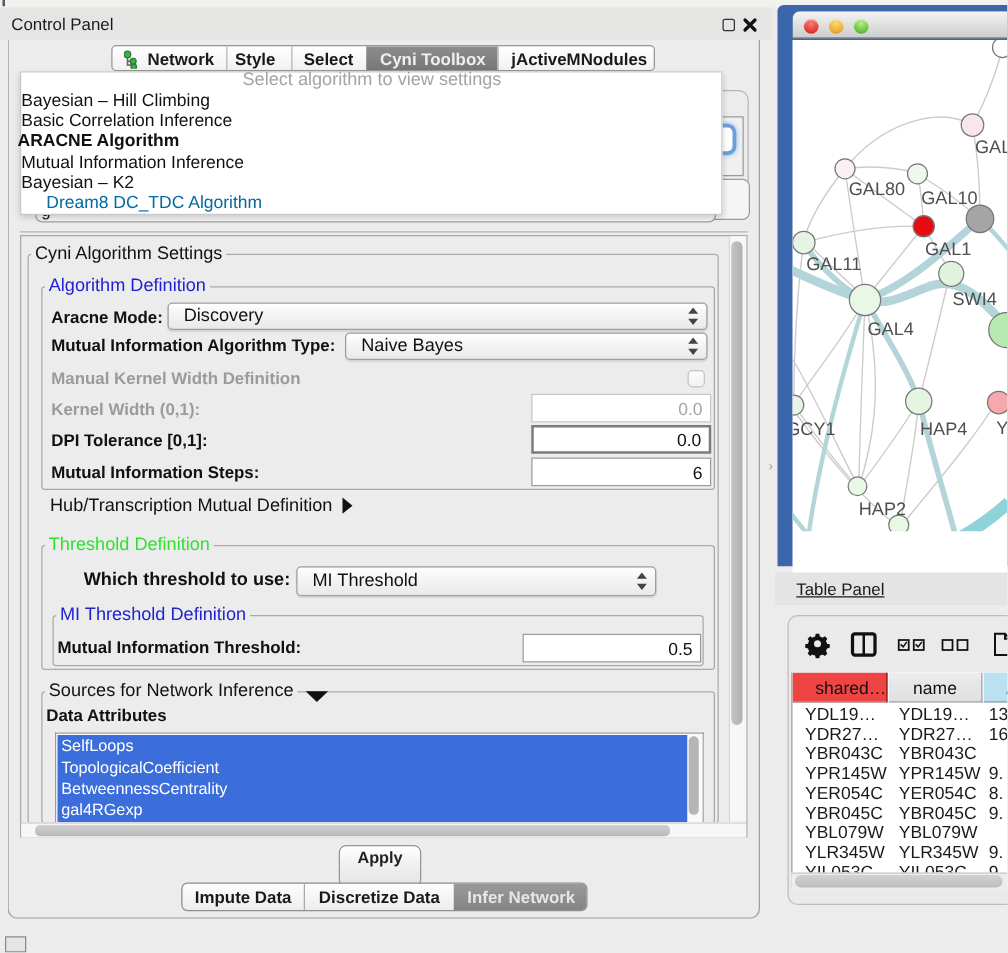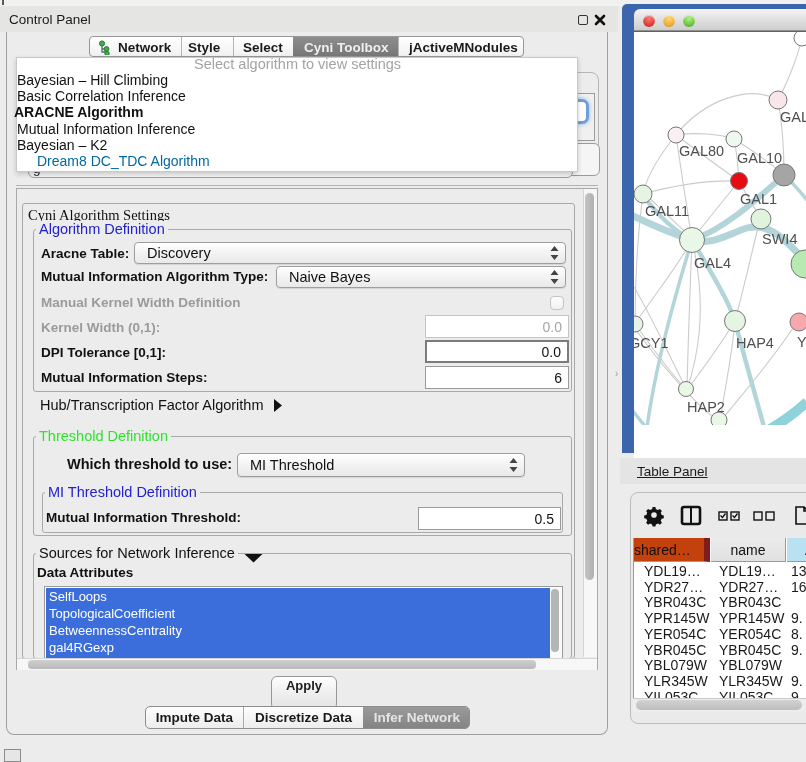--- a/index.html
+++ b/index.html
@@ -47,26 +47,26 @@
 
 <div class="abs" style="left:16px;top:188px;width:582px;height:482px;border:1px solid #a9a9a9;background:#ececec;"></div>
 
 <div class="abs" style="left:583px;top:189px;width:14px;height:468px;background:#f7f7f7;border-left:1px solid #d5d5d5;z-index:5;"></div>
 <div class="abs" style="left:584.5px;top:193px;width:9px;height:387px;background:linear-gradient(90deg,#c4c4c4,#b0b0b0);border-radius:5px;z-index:6;"></div>
 
 <div class="abs" style="left:17px;top:658px;width:580px;height:12px;background:#f7f7f7;border-top:1px solid #d5d5d5;z-index:5;"></div>
 <div class="abs" style="left:28px;top:660px;width:508px;height:9px;background:linear-gradient(#cfcfcf,#b9b9b9);border-radius:4px;z-index:6;"></div>
 
 <div class="grp" style="left:22px;top:203px;width:553px;height:456px;"></div>
-<div class="grpt" style="left:25px;top:207px;color:#111;font-family:Liberation Serif, serif;">Cyni Algorithm Settings</div>
+<div class="grpt" style="left:25px;top:195px;color:#111;">Cyni Algorithm Settings</div>
 
 <div class="grp" style="left:33px;top:229px;width:539px;height:163px;"></div>
 <div class="grpt" style="left:36px;top:221px;color:#2121d2;">Algorithm Definition</div>
 
-<div class="lbl" style="left:41px;top:246px;">Aracne Table:</div>
+<div class="lbl" style="left:41px;top:246px;">Aracne Mode:</div>
 <div class="combo" style="left:134px;top:242px;width:432px;height:22px;">
     <span class="ct">Discovery</span>
     <span class="arr">
       <svg width="9" height="14">
         <path d="M4.5 0 L8.5 5 H0.5 Z M4.5 14 L0.5 9 H8.5 Z" fill="#444"></path>
       </svg>
     </span>
   </div>
 <div class="lbl" style="left:41px;top:269px;">Mutual Information Algorithm Type:</div>
 <div class="combo" style="left:276px;top:266px;width:290px;height:22px;">
@@ -85,21 +85,21 @@
   </div>
 <div class="lbl" style="left:41px;top:345px;">DPI Tolerance [0,1]:</div>
 <div class="fld" style="left:425px;top:340px;width:144px;height:23px;border:2px solid #7b7b7b;">
     <span>0.0</span>
   </div>
 <div class="lbl" style="left:41px;top:370px;">Mutual Information Steps:</div>
 <div class="fld" style="left:425px;top:366px;width:144px;height:23px;border:1px solid #9a9a9a;">
     <span>6</span>
   </div>
 
-<div class="abs" style="left:40px;top:397px;font-size:14.5px;color:#111;white-space:nowrap;">Hub/Transcription Factor Algorithm</div>
+<div class="abs" style="left:40px;top:397px;font-size:14.5px;color:#111;white-space:nowrap;">Hub/Transcription Mutual Definition</div>
 <div class="abs" style="left:273px;top:398px;"><svg width="10" height="13">
       <path d="M1 0 L9 6.5 L1 13 Z" fill="#111"></path>
     </svg></div>
 
 <div class="grp" style="left:33px;top:436px;width:539px;height:100px;"></div>
 <div class="grpt" style="left:36px;top:428px;color:#2ee32e;">Threshold Definition</div>
 <div class="lbl" style="left:67px;top:456px;font-size:14.5px;">Which threshold to use:</div>
 <div class="combo" style="left:237px;top:453px;width:288px;height:24px;">
     <span class="ct">MI Threshold</span>
     <span class="arr">
@@ -266,21 +266,21 @@
     <path d="M88.5 10.5 l2 2 3-4" stroke-width="1.3"></path>
     <rect x="110" y="7" width="8" height="8"></rect>
     <rect x="122" y="7" width="8" height="8"></rect>
   </g>
   <g stroke="#111" stroke-width="1.6" fill="none">
     <path d="M152 2 h8 l4 4 v13 h-12 z M160 2 v4 h4"></path>
   </g>
 </svg>
 
 <div class="abs" style="left:633px;top:538px;width:173px;height:174px;overflow:hidden;background:#fff;border-left:1px solid #9a9a9a;">
-  <div style="position:absolute;left:0;top:0;width:76px;height:24px;background:#c2410c;border-right:6px solid #7f1d1d;border-bottom:1px solid #9a9a9a;text-align:left;line-height:24px;font-size:14px;color:#111;">shared…</div>
+  <div style="position:absolute;left:0;top:0;width:76px;height:24px;background:#ef4444;border-right:1px solid #7f1d1d;border-bottom:1px solid #9a9a9a;text-align:right;line-height:24px;font-size:14px;color:#111;">shared…</div>
   <div style="position:absolute;left:77px;top:0;width:75px;height:24px;background:linear-gradient(#ececec,#e0e0e0);border-right:1px solid #9a9a9a;border-bottom:1px solid #9a9a9a;text-align:center;line-height:24px;font-size:14px;color:#111;">name</div>
   <div style="position:absolute;left:153px;top:0;width:40px;height:24px;background:#b9e1f2;border-bottom:1px solid #9a9a9a;text-align:left;padding-left:18px;line-height:24px;font-size:14px;color:#111;">A</div>
   <div style="position:absolute;left:0;top:25px;font-size:14px;color:#1a1a1a;">
     <div style="position:absolute;top:0px;left:10px;">YDL19…</div>
       <div style="position:absolute;top:0px;left:85px;">YDL19…</div>
       <div style="position:absolute;top:0px;left:157px;">13</div>
     <div style="position:absolute;top:15.7px;left:10px;">YDR27…</div>
       <div style="position:absolute;top:15.7px;left:85px;">YDR27…</div>
       <div style="position:absolute;top:15.7px;left:157px;">16</div>
     <div style="position:absolute;top:31.4px;left:10px;">YBR043C</div>

